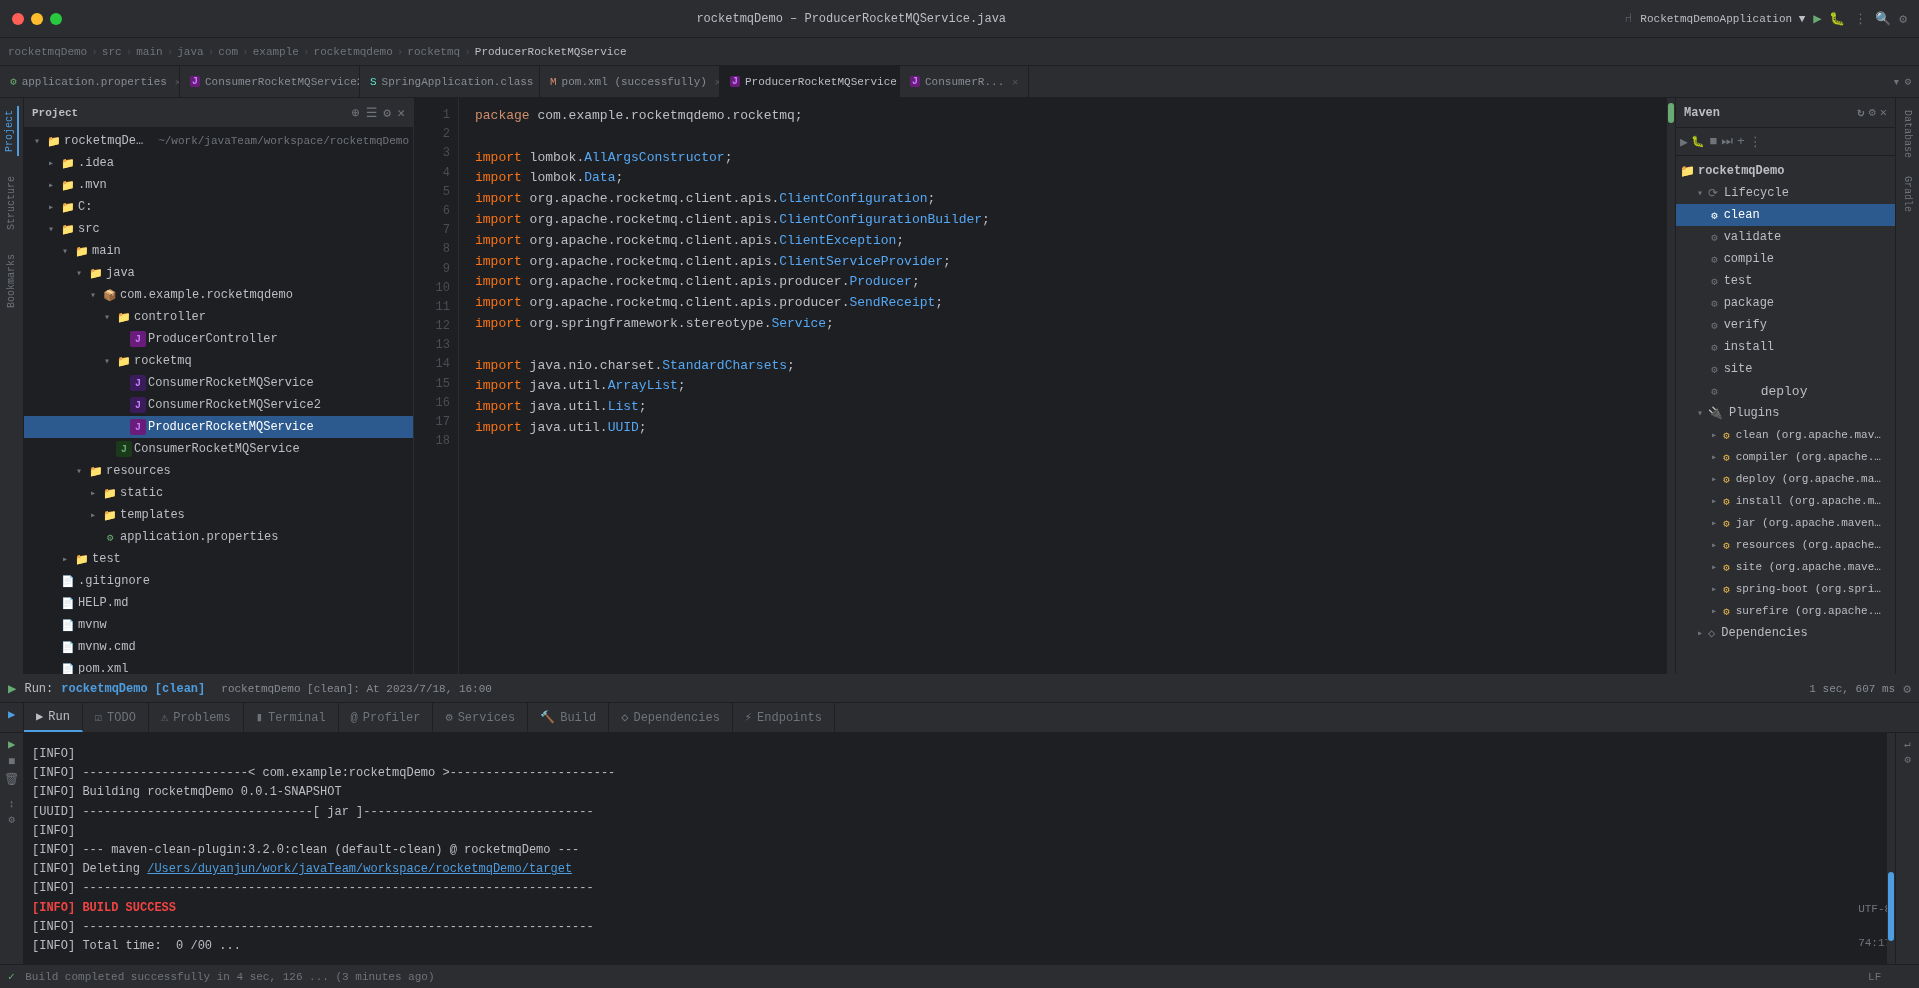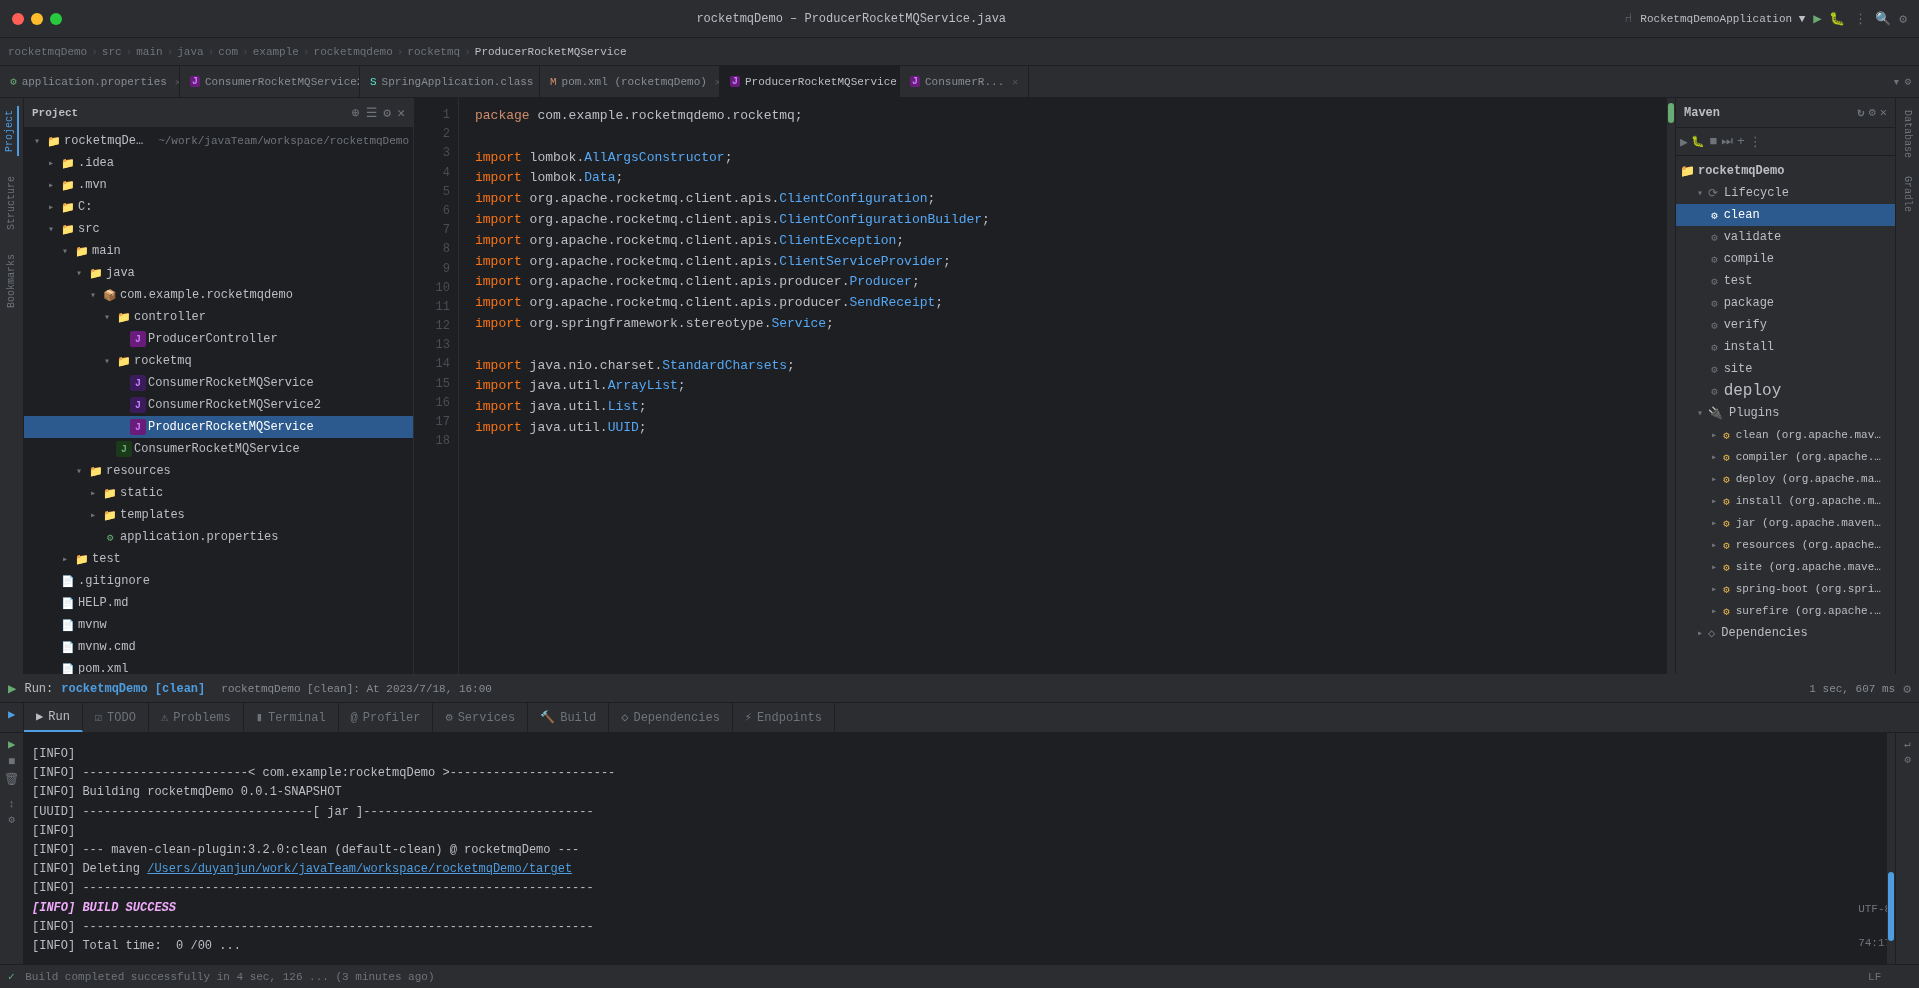--- a/index.html
+++ b/index.html
@@ -322,21 +322,21 @@
       font-size: 12px;
       line-height: 1.6;
       color: #bcbec4;
     }
     .console-output::-webkit-scrollbar { width: 6px; }
     .console-output::-webkit-scrollbar-thumb { background: #4a9de0; border-radius: 3px; }
     .console-line { white-space: pre; }
     .console-info { color: #bcbec4; }
     .console-link { color: #4e9de0; text-decoration: underline; cursor: pointer; }
     .console-success { color: #6aab73; }
-    .console-bold { font-weight: bold; color: #f0abfc; font-style: italic; }
+    .console-bold { font-weight: bold; color: #ef4444; }
 
     
     .run-bar {
       height: 28px;
       background: #2b2d30;
       display: flex;
       align-items: center;
       padding: 0 8px;
       gap: 8px;
       border-bottom: 1px solid #1e1f22;
@@ -419,21 +419,21 @@
     <span>ConsumerRocketMQService2.java</span>
 
   </div>
   <div class="tab">
     <span style="color:#5eead4;font-size:11px;">S</span>
     <span>SpringApplication.class</span>
 
   </div>
   <div class="tab">
     <span style="color:#cf8e6d;font-size:11px;">M</span>
-    <span>pom.xml (rocketmqDemo)</span>
+    <span>pom.xml (successfully)</span>
     <span class="tab-close">✕</span>
   </div>
   <div class="tab active">
     <span style="color:#c77dff;background:#6a1c7a;border-radius:2px;padding:0 2px;font-size:10px;font-weight:bold;">J</span>
     <span>ProducerRocketMQService.java</span>
 
   </div>
   <div class="tab">
     <span style="color:#c77dff;background:#6a1c7a;border-radius:2px;padding:0 2px;font-size:10px;font-weight:bold;">J</span>
     <span>ConsumerR...</span>
@@ -767,21 +767,21 @@
 
       <div class="maven-item">
         <span class="tree-indent" style="width:28px;"></span>
         <span style="font-size:11px;margin-right:3px;color:#6f737a;">⚙</span>
         <span style="font-size:12px;">site</span>
       </div>
 
       <div class="maven-item">
         <span class="tree-indent" style="width:28px;"></span>
         <span style="font-size:11px;margin-right:3px;color:#6f737a;">⚙</span>
-        <span style="font-size:16px;">deploy</span>
+        <span style="font-size:13px;margin-left:37px;">deploy</span>
       </div>
 
       <div class="maven-item">
         <span class="tree-indent" style="width:14px;"></span>
         <span style="color:#6f737a;font-size:10px;">▾</span>
         <span style="color:#6f737a;font-size:12px;margin-left:2px;">🔌</span>
         <span style="font-size:12px;color:#bcbec4;margin-left:3px;">Plugins</span>
       </div>
 
       <div class="maven-item">

